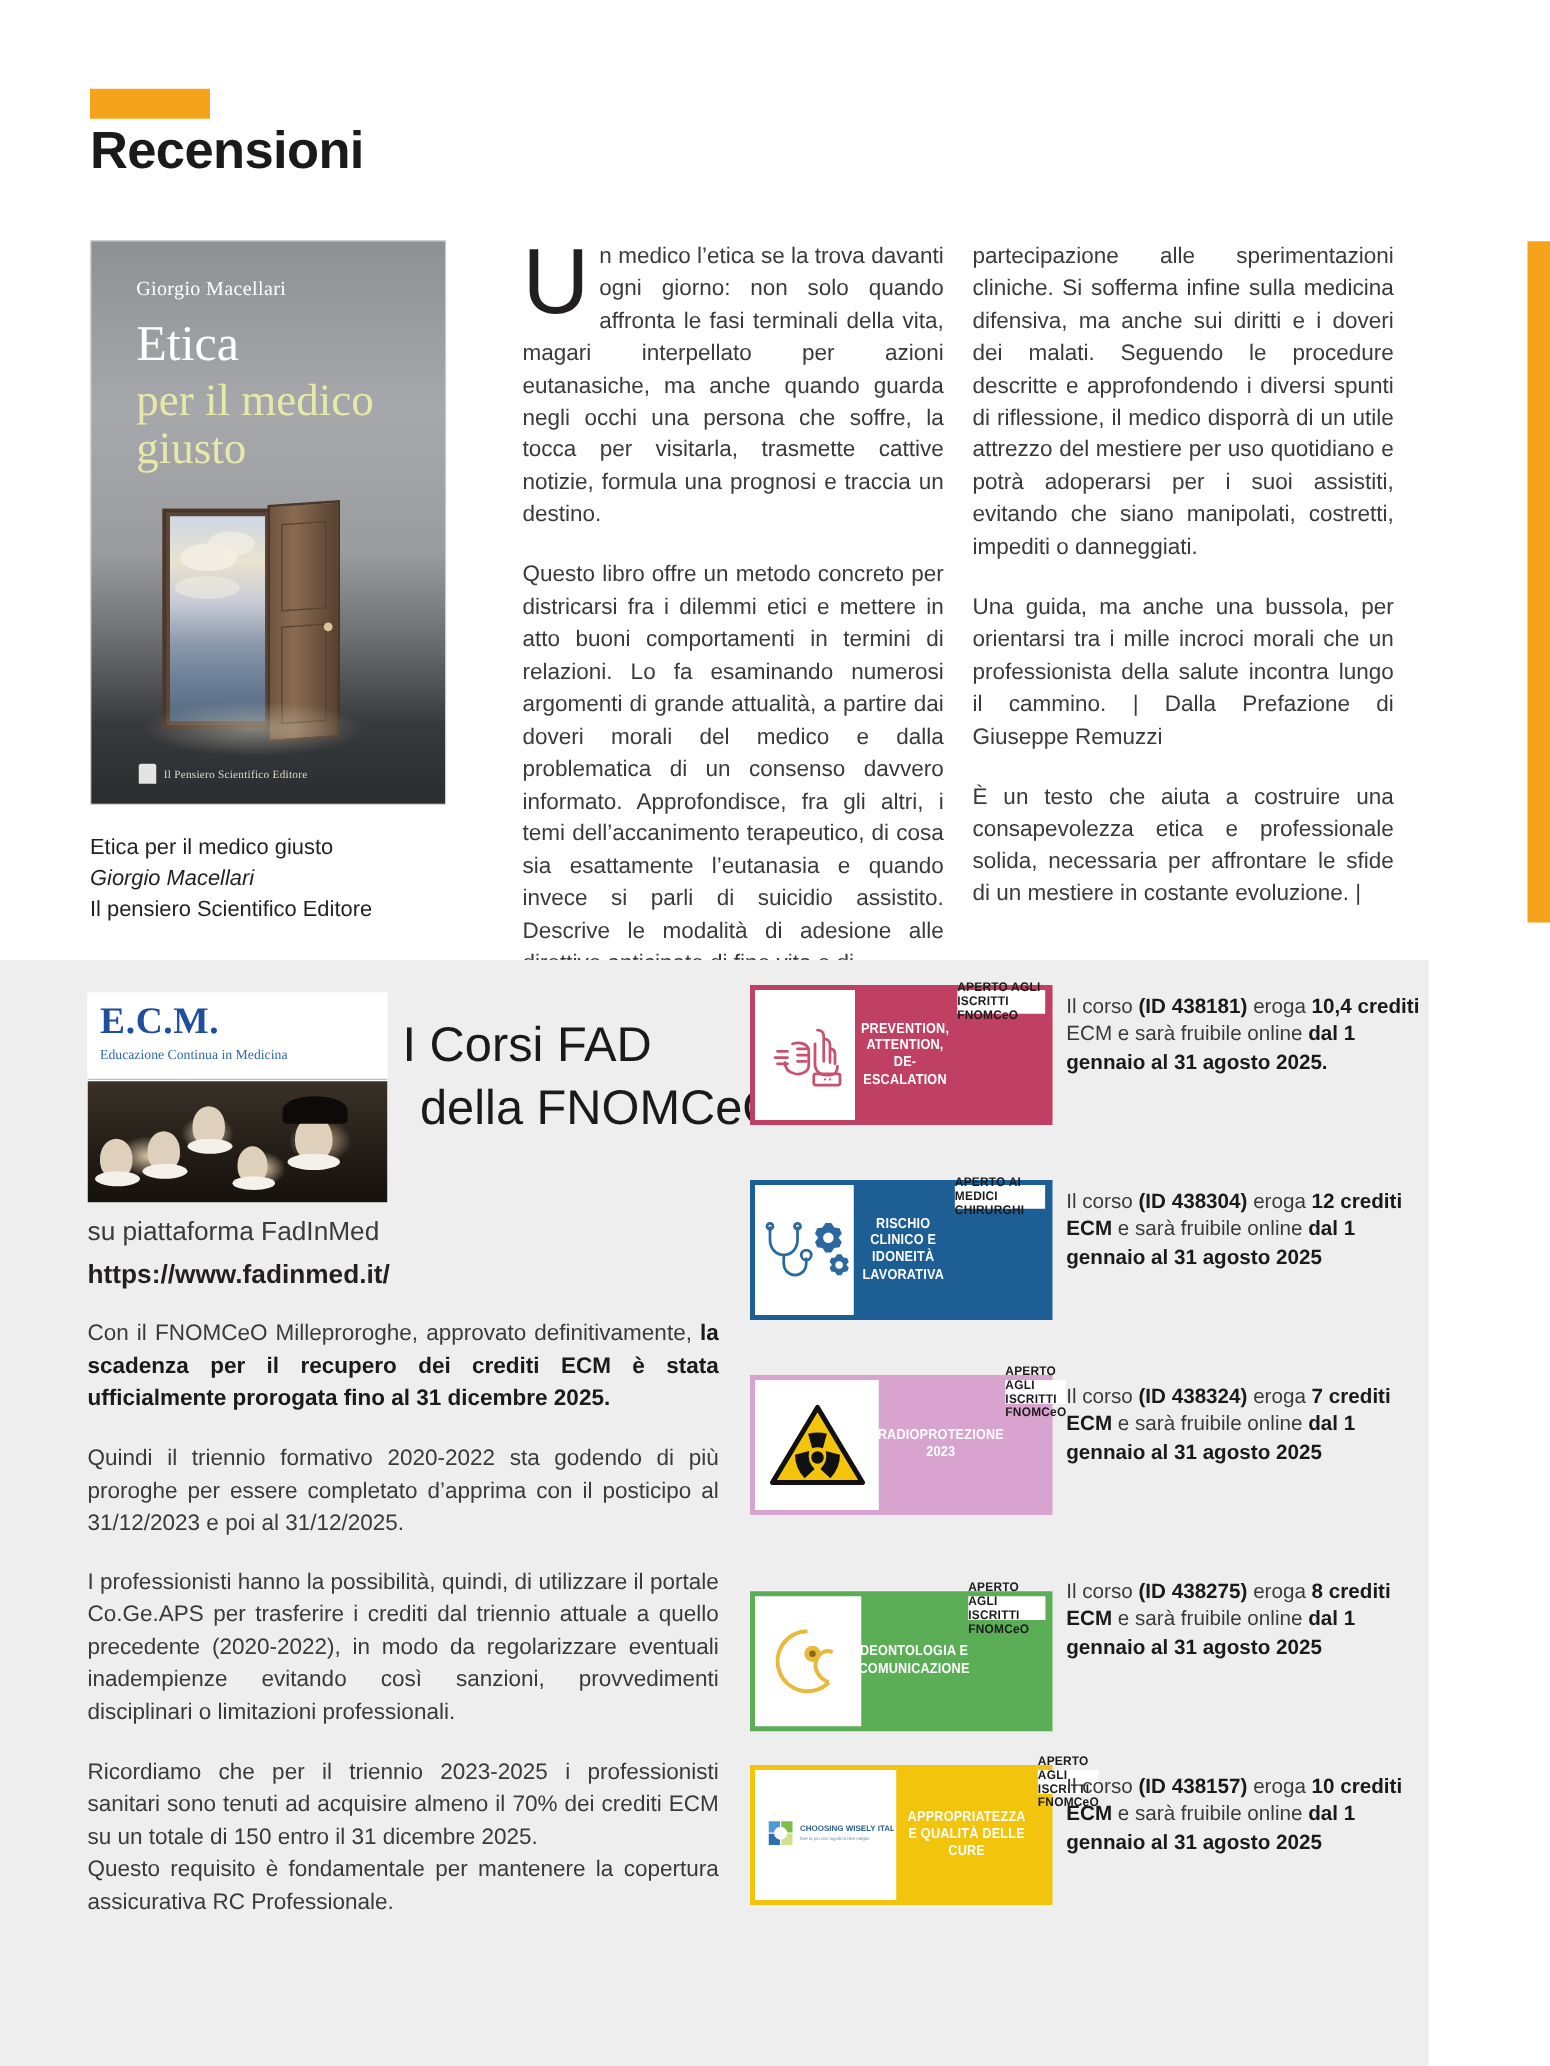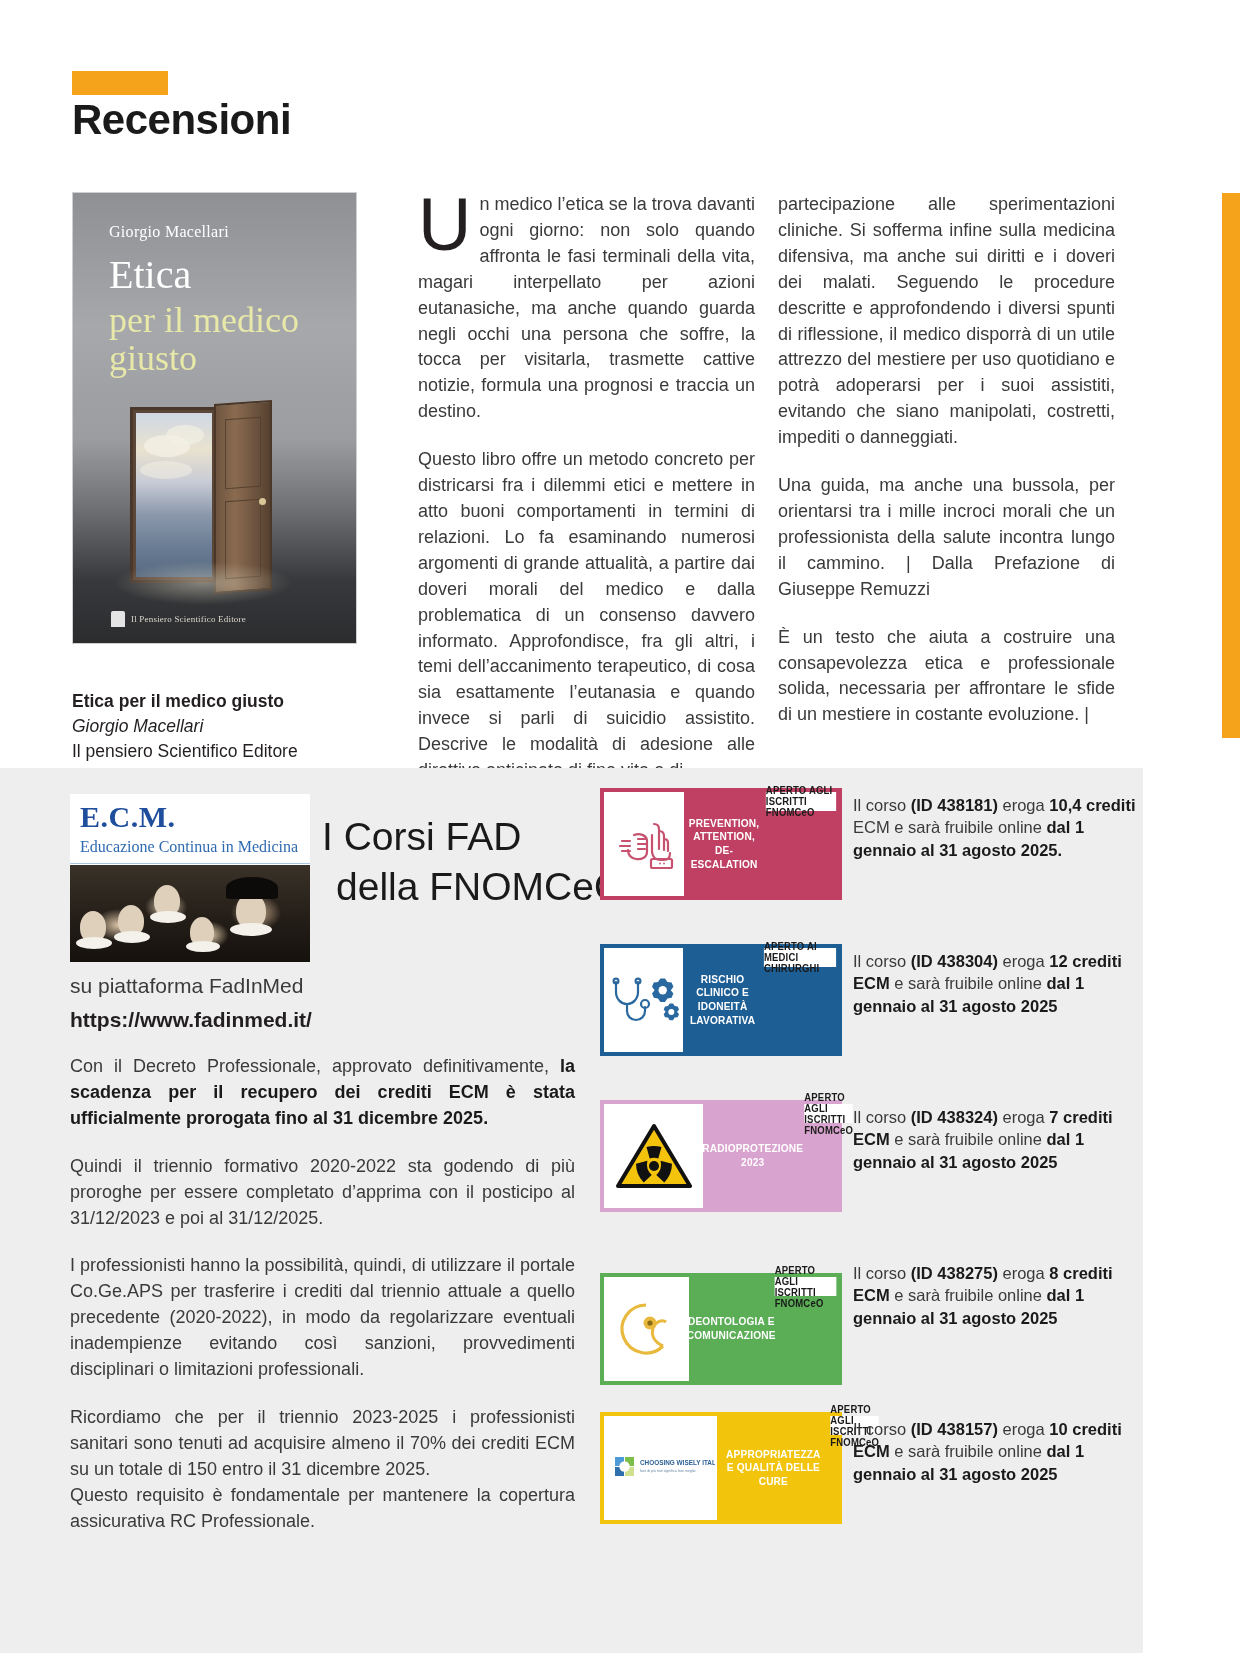--- a/index.html
+++ b/index.html
@@ -123,21 +123,21 @@
   }
 
   .book-caption {
     position: absolute;
     left: 72px; top: 665px;
     width: 330px;
     font-size: 17.5px;
     line-height: 1.42;
     color: #231f20;
   }
-  .book-caption .bc-t { font-weight: bold; margin-top: 24px; }
+  .book-caption .bc-t { font-weight: normal; }
   .book-caption .bc-a { font-style: italic; }
 
   
   .col { position: absolute; top: 192px; width: 337px; }
   .col-1 { left: 418px; }
   .col-2 { left: 778px; }
   .col p {
     margin: 0 0 22px 0;
     font-size: 18px;
     line-height: 1.44;
@@ -177,21 +177,21 @@
   }
   .ecm-acr {
     position: absolute; left: 10px; top: 6px;
     font-family: "Liberation Serif", serif;
     font-weight: bold; font-size: 30px;
     color: #1f4e9c; letter-spacing: 0.5px;
   }
   .ecm-sub {
     position: absolute; left: 10px; top: 44px;
     font-family: "Liberation Serif", serif;
-    font-size: 16px; color: #2f6ab0;
+    font-size: 11px; color: #2f6ab0;
   }
   .ecm-paint {
     position: absolute; left: 0; top: 71px;
     width: 240px; height: 97px;
     background:
       radial-gradient(ellipse 40px 26px at 48px 60px, #d6c0a2 0%, rgba(214,192,162,0) 62%),
       radial-gradient(ellipse 34px 24px at 96px 42px, #e2cdb0 0%, rgba(226,205,176,0) 62%),
       radial-gradient(ellipse 30px 22px at 140px 70px, #dcc6a6 0%, rgba(220,198,166,0) 62%),
       radial-gradient(ellipse 42px 30px at 186px 48px, #c9ad8c 0%, rgba(201,173,140,0) 60%),
       linear-gradient(180deg,#3a3228 0%, #241e18 55%, #15110d 100%);
@@ -366,21 +366,21 @@
 
   <div class="fad-title">
     <div>I Corsi FAD</div>
     <div>della FNOMCeO</div>
   </div>
 
   <div class="platform-line">su piattaforma FadInMed</div>
   <a class="platform-url" href="#" style="text-decoration:none;color:#231f20">https://www.fadinmed.it/</a>
 
   <div class="body-copy" id="fad-body">
-      <p><span>Con il Decreto Professionale, approvato definitivamente, </span><b>la scadenza per il recupero dei crediti ECM è stata ufficialmente prorogata fino al 31 dicembre 2025.</b></p>
+      <p><span>Con il FNOMCeO Milleproroghe, approvato definitivamente, </span><b>la scadenza per il recupero dei crediti ECM è stata ufficialmente prorogata fino al 31 dicembre 2025.</b></p>
       <p><span>Quindi il triennio formativo 2020-2022 sta godendo di più proroghe per essere completato d’apprima con il posticipo al 31/12/2023 e poi al 31/12/2025.</span></p>
       <p><span>I professionisti hanno la possibilità, quindi, di utilizzare il portale Co.Ge.APS per trasferire i crediti dal triennio attuale a quello precedente (2020-2022), in modo da regolarizzare eventuali inadempienze evitando così sanzioni, provvedimenti disciplinari o limitazioni professionali.</span></p>
       <p class="tight"><span>Ricordiamo che per il triennio 2023-2025 i professionisti sanitari sono tenuti ad acquisire almeno il 70% dei crediti ECM su un totale di 150 entro il 31 dicembre 2025.</span></p>
       <p><span>Questo requisito è fondamentale per mantenere la copertura assicurativa RC Professionale.</span></p>
     </div>
 
   <div class="courses" id="courses">
       <div class="course-row">
         <div class="badge" style="background: rgb(191, 64, 99);">
           <div class="badge-main">

